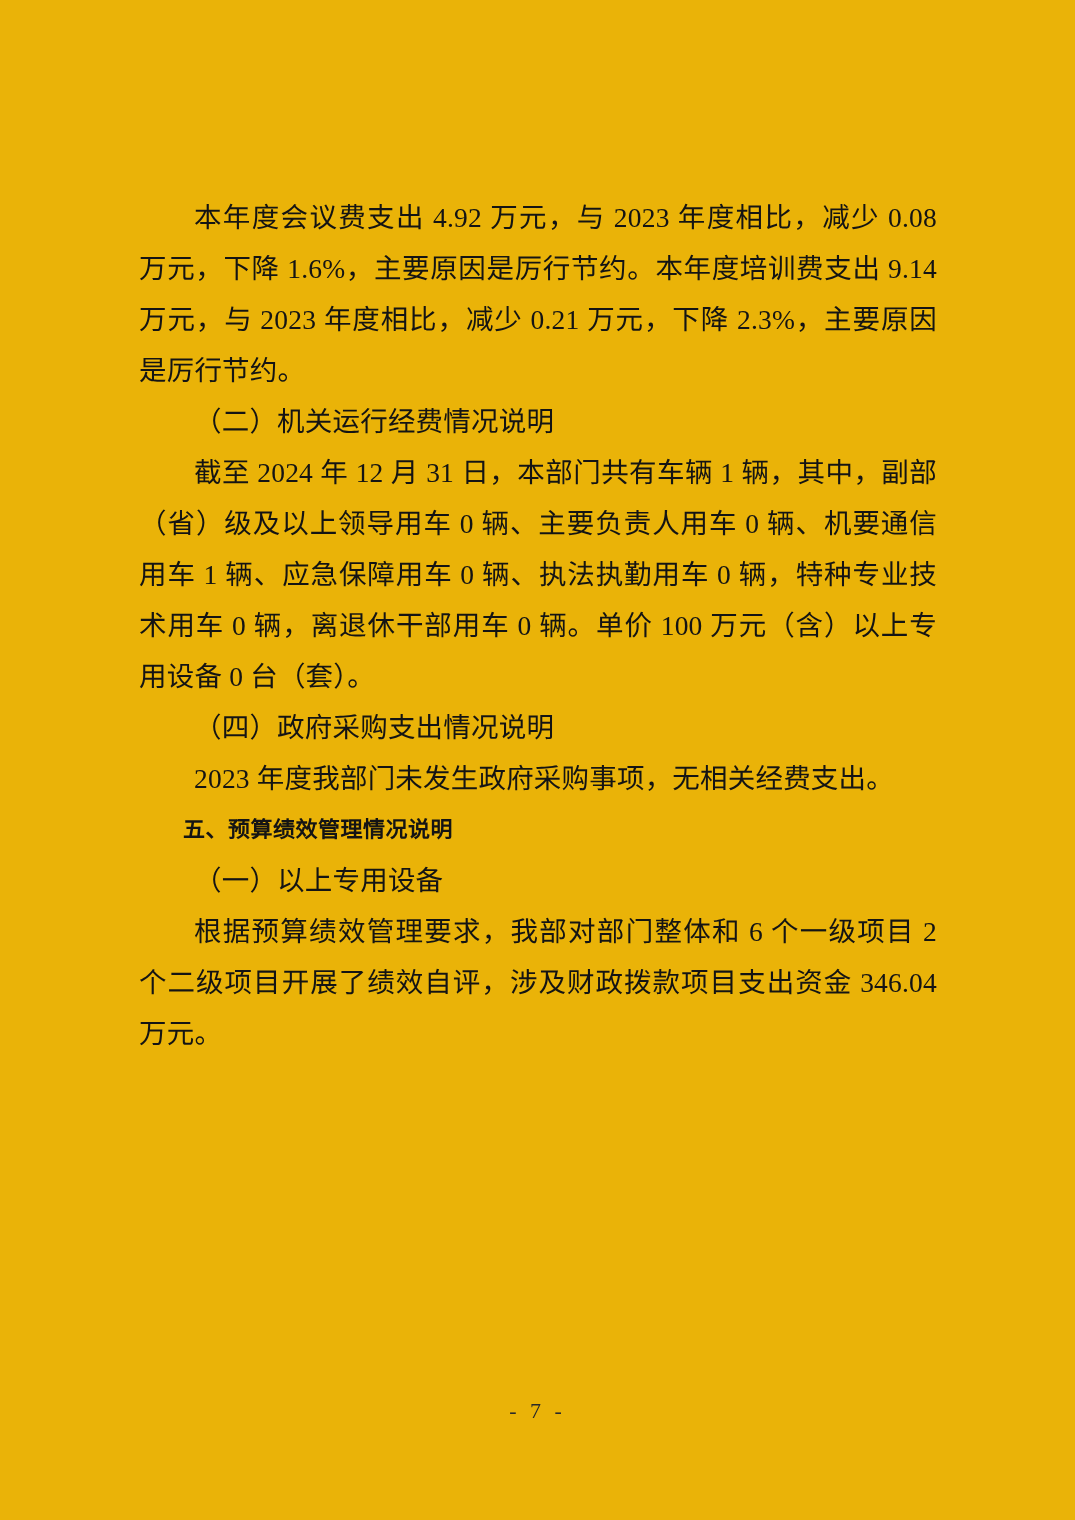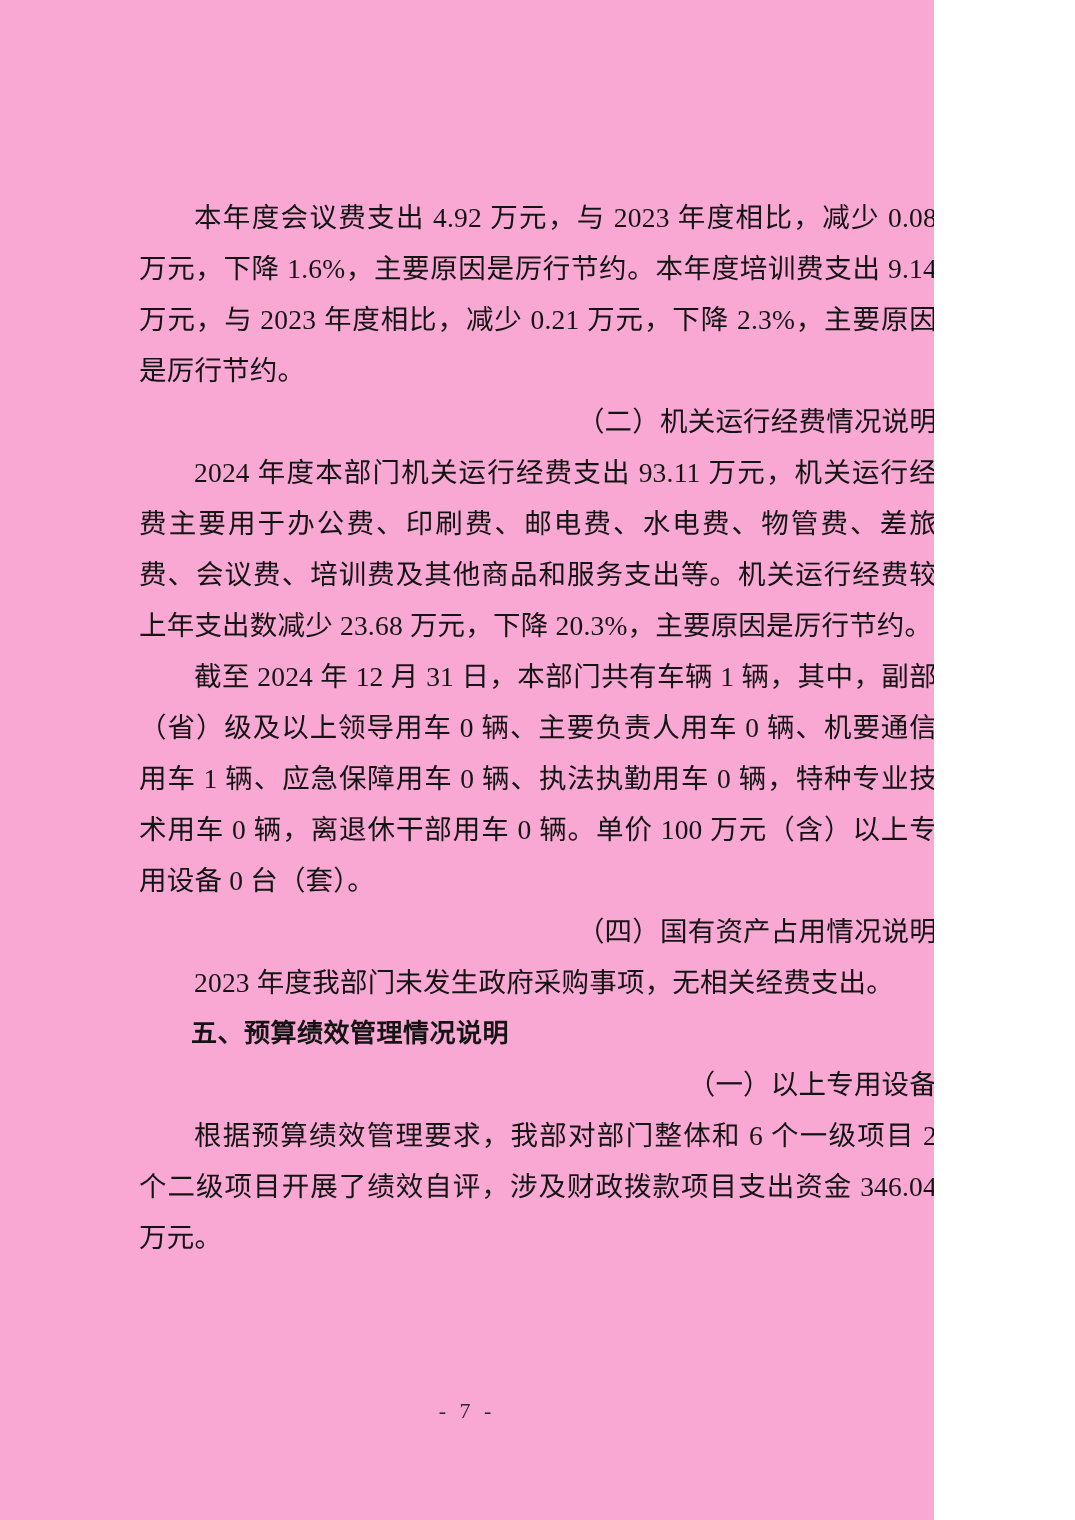--- a/index.html
+++ b/index.html
@@ -2,23 +2,23 @@
 <html lang="zh-CN"><head>
 <meta charset="utf-8">
 <style>
   html, body {
     margin: 0;
     padding: 0;
     background: #ffffff;
   }
   .page {
     position: relative;
-    width: 934px;
+    width: 1075px;
     height: 1520px;
-    background: #f9a8d4;
+    background: #eab308;
     overflow: hidden;
     font-family: "Liberation Serif", serif;
     color: #141414;
     text-decoration: underline;
   }
   .content {
     position: absolute;
     left: 139px;
     top: 192px;
     width: 798px;
@@ -27,26 +27,26 @@
     margin: 0;
     padding: 0;
     font-size: 27.5px;
     line-height: 51px;
     text-align: justify;
     text-indent: 2em;
     letter-spacing: 0.2px;
     word-break: break-all;
   }
   .content p.subheading {
-    text-align: right;
+    text-align: left;
   }
   .content p.section-heading {
     font-family: "Liberation Sans", sans-serif;
     font-weight: bold;
-    font-size: 26px;
+    font-size: 22px;
     text-align: left;
     letter-spacing: 0.5px;
   }
   .footer {
     position: absolute;
     left: 0;
     top: 1396px;
     width: 100%;
     text-align: center;
     font-size: 22px;
@@ -56,23 +56,22 @@
     letter-spacing: 4px;
   }
 </style>
 </head>
 <body>
 
 <div class="page">
   <div class="content">
     <p class="para">本年度会议费支出 4.92 万元，与 2023 年度相比，减少 0.08 万元，下降 1.6%，主要原因是厉行节约。本年度培训费支出 9.14 万元，与 2023 年度相比，减少 0.21 万元，下降 2.3%，主要原因是厉行节约。</p>
     <p class="subheading">（二）机关运行经费情况说明</p>
-    <p class="para">2024 年度本部门机关运行经费支出 93.11 万元，机关运行经费主要用于办公费、印刷费、邮电费、水电费、物管费、差旅费、会议费、培训费及其他商品和服务支出等。机关运行经费较上年支出数减少 23.68 万元，下降 20.3%，主要原因是厉行节约。</p>
     <p class="para">截至 2024 年 12 月 31 日，本部门共有车辆 1 辆，其中，副部（省）级及以上领导用车 0 辆、主要负责人用车 0 辆、机要通信用车 1 辆、应急保障用车 0 辆、执法执勤用车 0 辆，特种专业技术用车 0 辆，离退休干部用车 0 辆。单价 100 万元（含）以上专用设备 0 台（套）。</p>
-    <p class="subheading">（四）国有资产占用情况说明</p>
+    <p class="subheading">（四）政府采购支出情况说明</p>
     <p class="para">2023 年度我部门未发生政府采购事项，无相关经费支出。</p>
     <p class="section-heading">五、预算绩效管理情况说明</p>
     <p class="subheading">（一）以上专用设备</p>
     <p class="para">根据预算绩效管理要求，我部对部门整体和 6 个一级项目 2 个二级项目开展了绩效自评，涉及财政拨款项目支出资金 346.04 万元。</p>
   </div>
 
   <div class="footer">
     <span>- 7 -</span>
   </div>
 </div>

